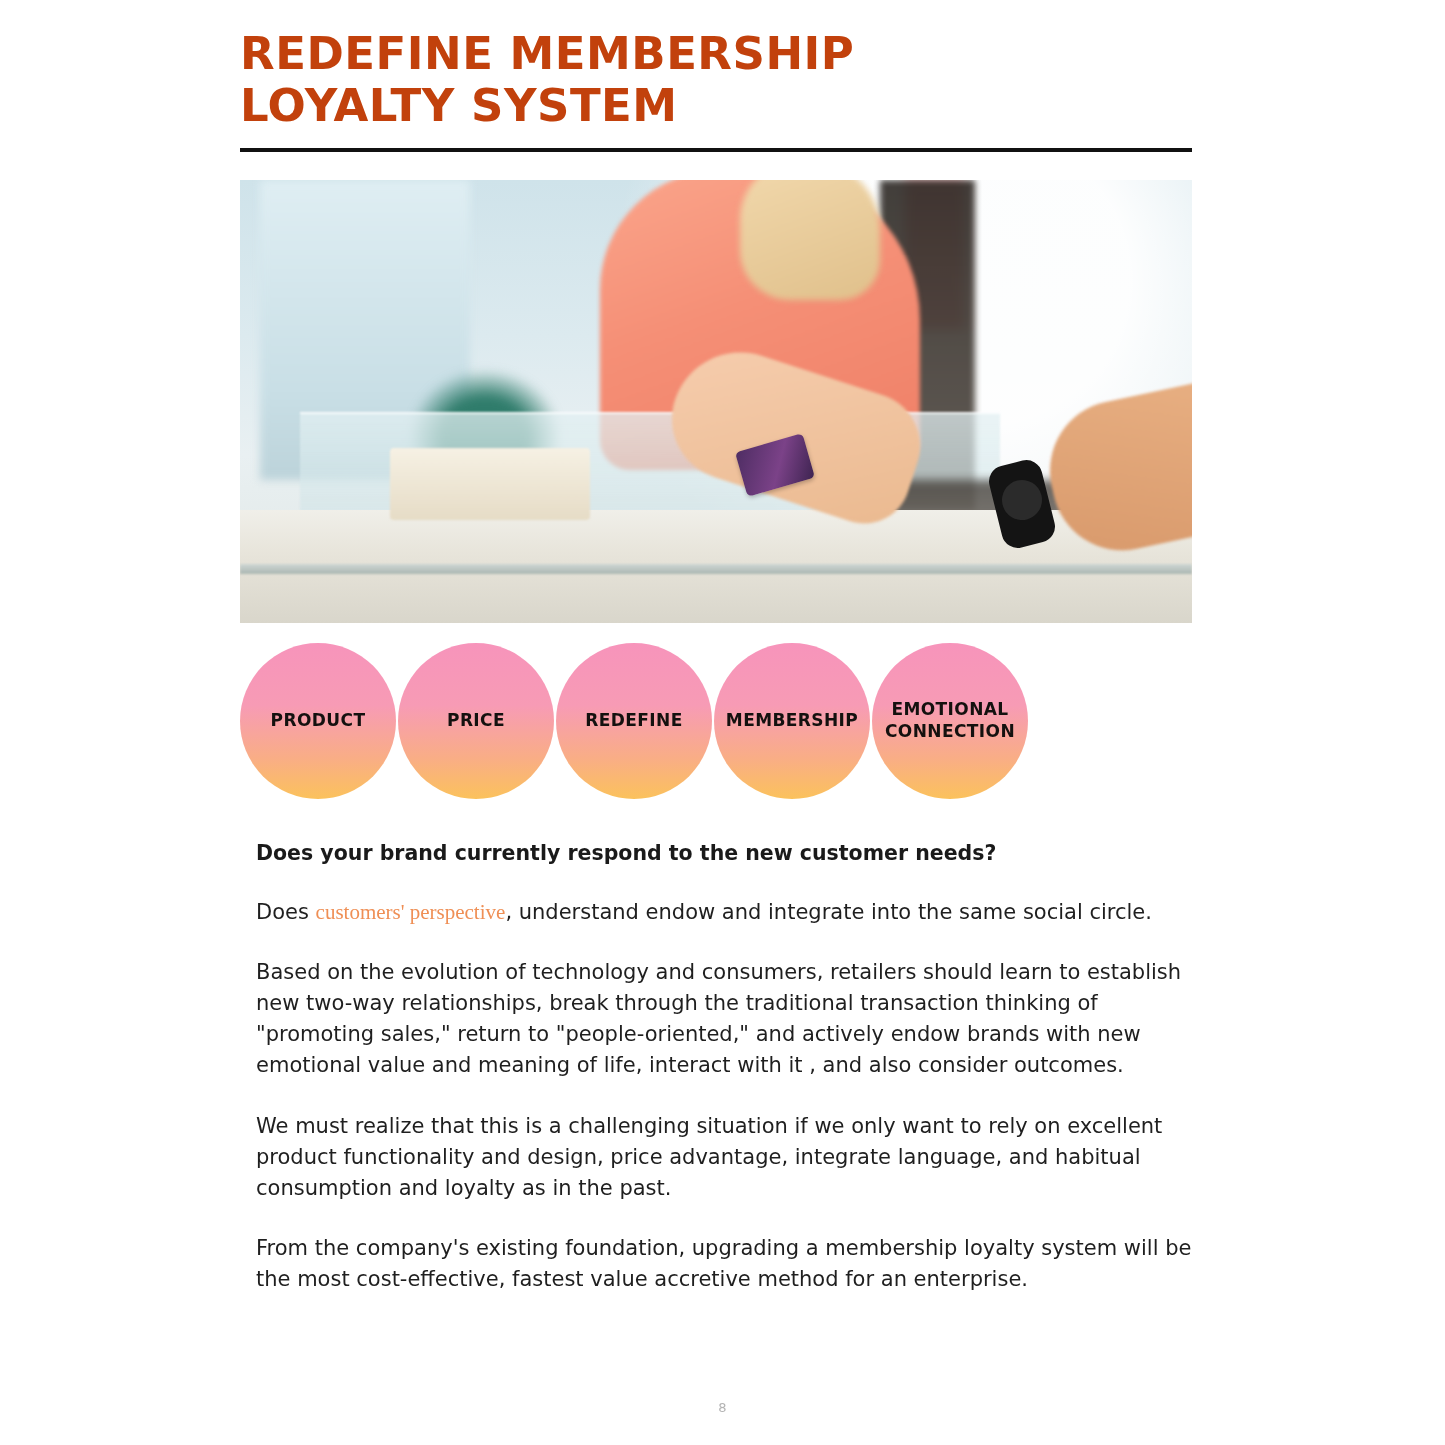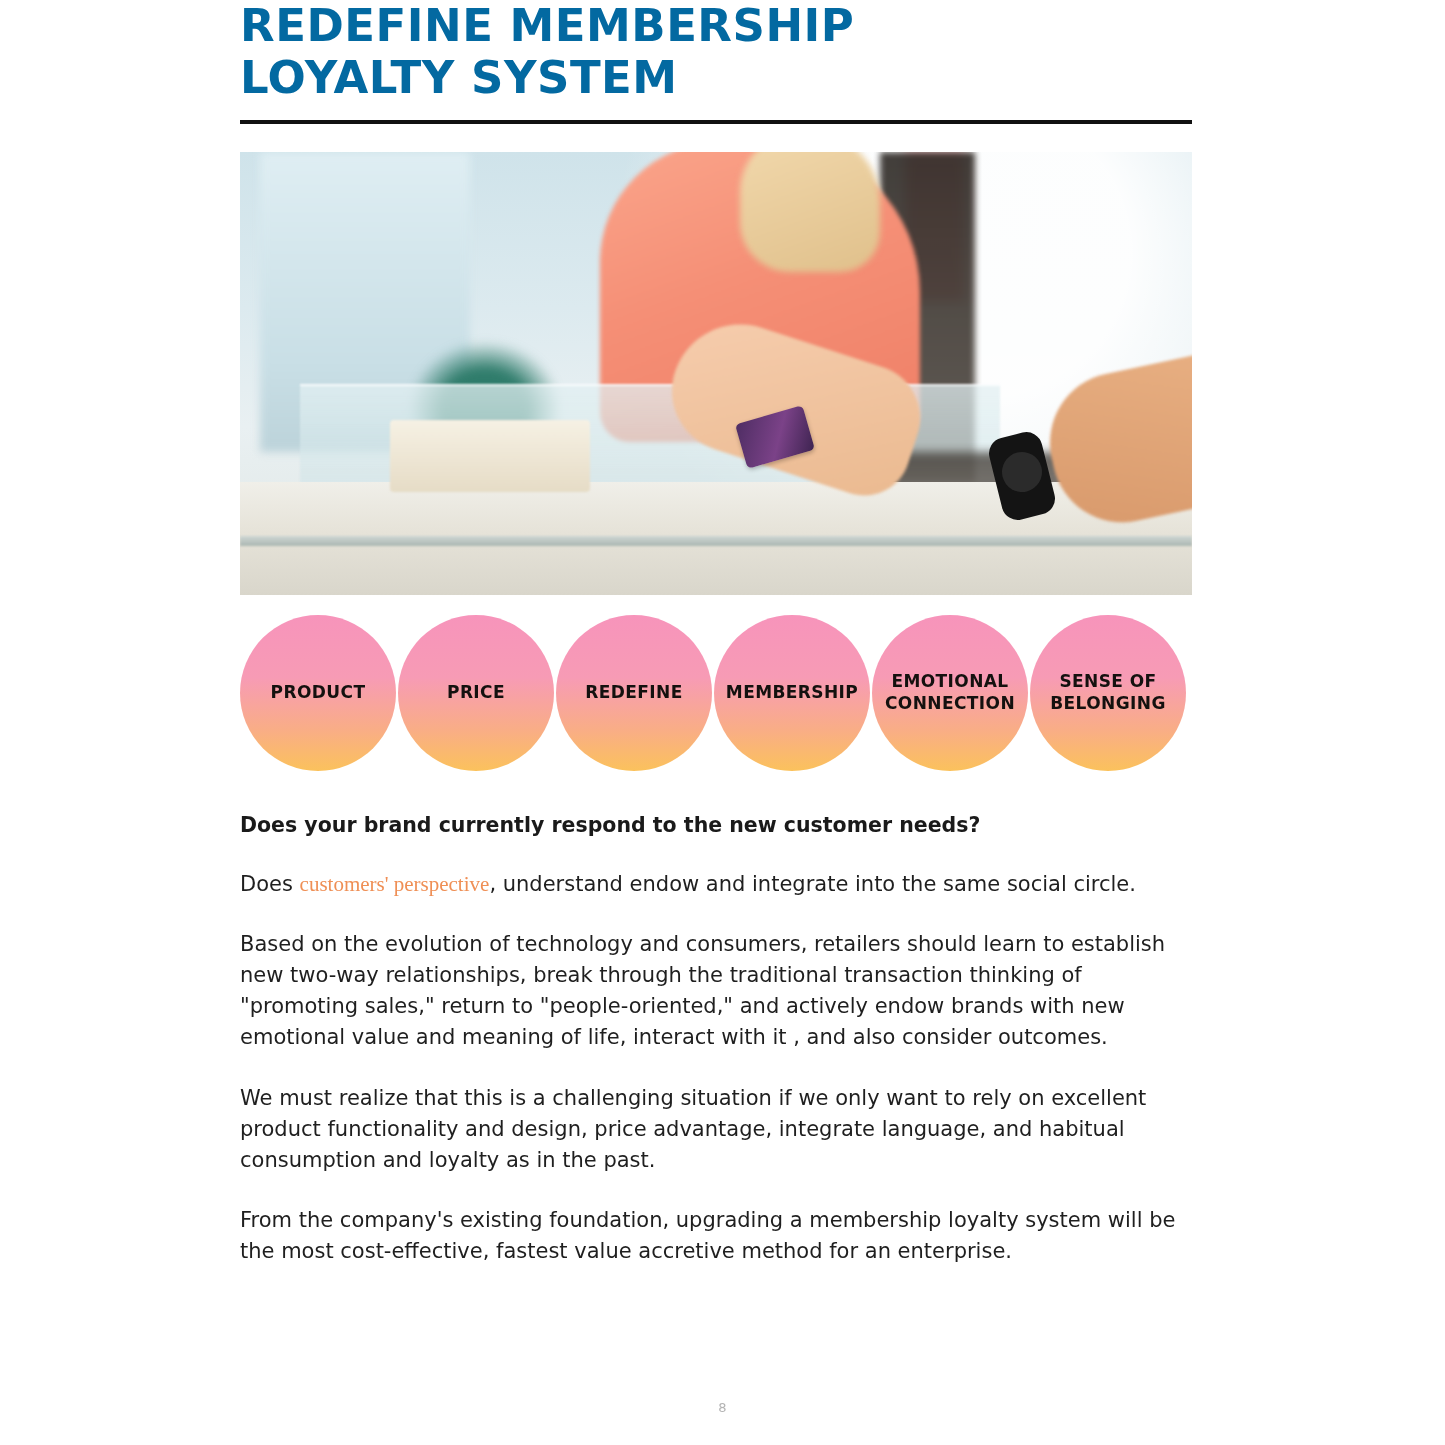--- a/index.html
+++ b/index.html
@@ -23,25 +23,26 @@
   .content {
     position: absolute;
     left: 240px;
     top: 0;
     width: 952px;
   }
 
   
   .title {
     margin: 0;
+    padding-top: 28px;
     font-size: 45px;
     line-height: 1.15;
     font-weight: bold;
     letter-spacing: 0.5px;
-    color: #0369a1;
+    color: #c2410c;
     text-transform: uppercase;
     font-family: "DejaVu Sans", sans-serif;
   }
   .title-rule {
     margin-top: 16px;
     border-bottom: 4px solid #111111;
     width: 100%;
   }
 
   
@@ -203,20 +204,21 @@
     color: #14110f;
     line-height: 1.25;
     padding: 0 6px;
     font-family: "DejaVu Sans", sans-serif;
   }
 
   
   .body {
     margin-top: 42px;
     width: 965px;
+    margin-left: 16px;
   }
   .lead-question {
     font-size: 20.5px;
     font-weight: bold;
     color: #1a1a1a;
     margin: 0 0 32px 0;
     font-family: "DejaVu Sans", sans-serif;
   }
   .para {
     font-size: 21px;
@@ -286,23 +288,20 @@
       </div>
       <div class="circle">
         <span>REDEFINE</span>
       </div>
       <div class="circle">
         <span>MEMBERSHIP</span>
       </div>
       <div class="circle">
         <span>EMOTIONAL CONNECTION</span>
       </div>
-      <div class="circle">
-        <span>SENSE OF BELONGING</span>
-      </div>
     </div>
 
     <div class="body">
       <p class="lead-question">Does your brand currently respond to the new customer needs?</p>
 
       <p class="para">
         <span>Does </span><span class="hl">customers' perspective</span><span>, understand endow and integrate into the same social circle.</span>
       </p>
 
       <p class="para">Based on the evolution of technology and consumers, retailers should learn to establish new two-way relationships, break through the traditional transaction thinking of "promoting sales," return to "people-oriented," and actively endow brands with new emotional value and meaning of life, interact with it , and also consider outcomes.</p>

